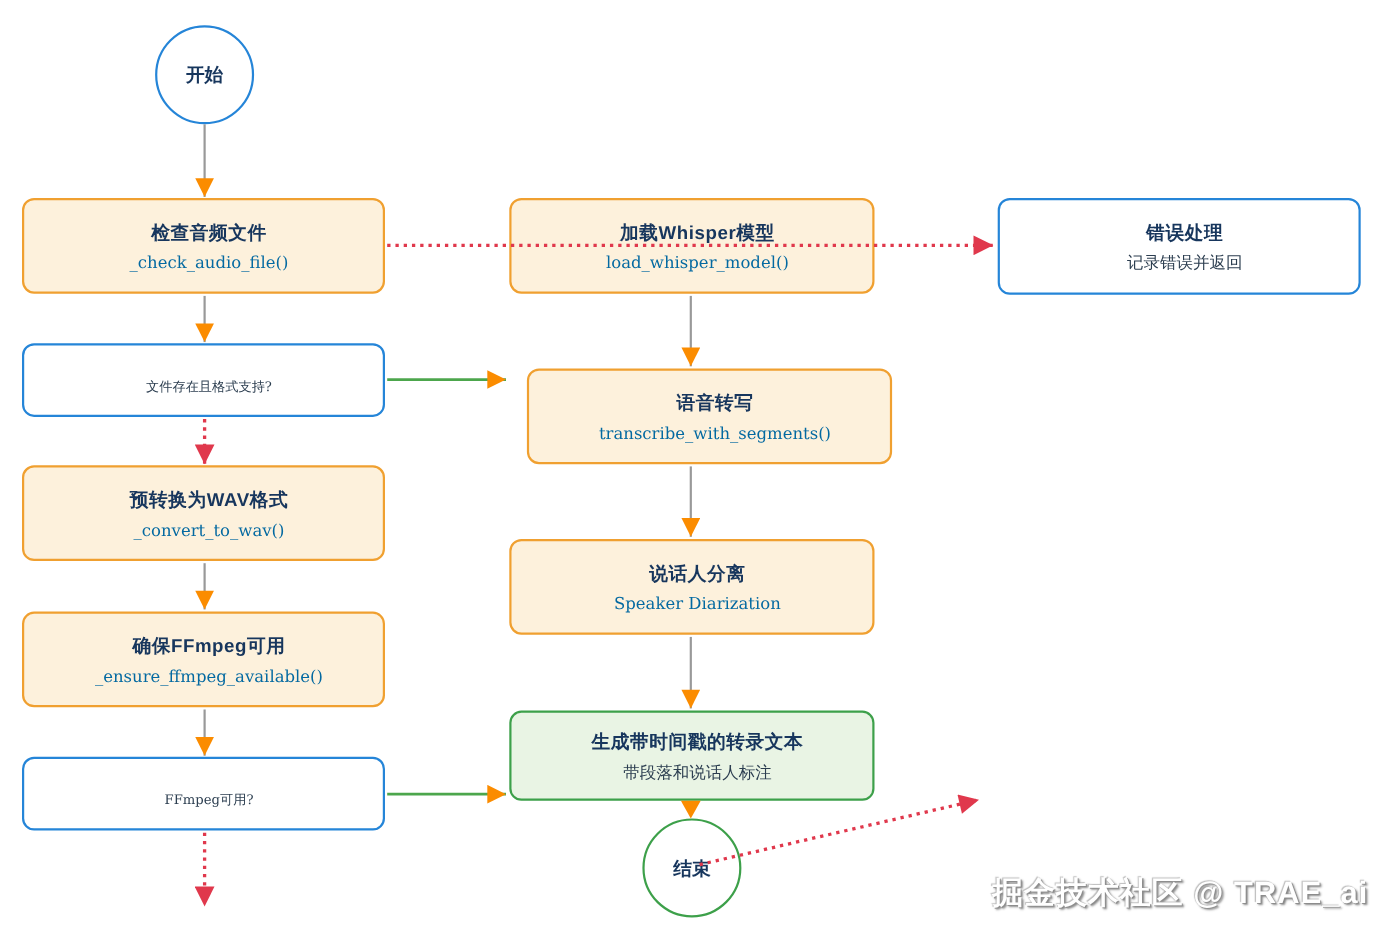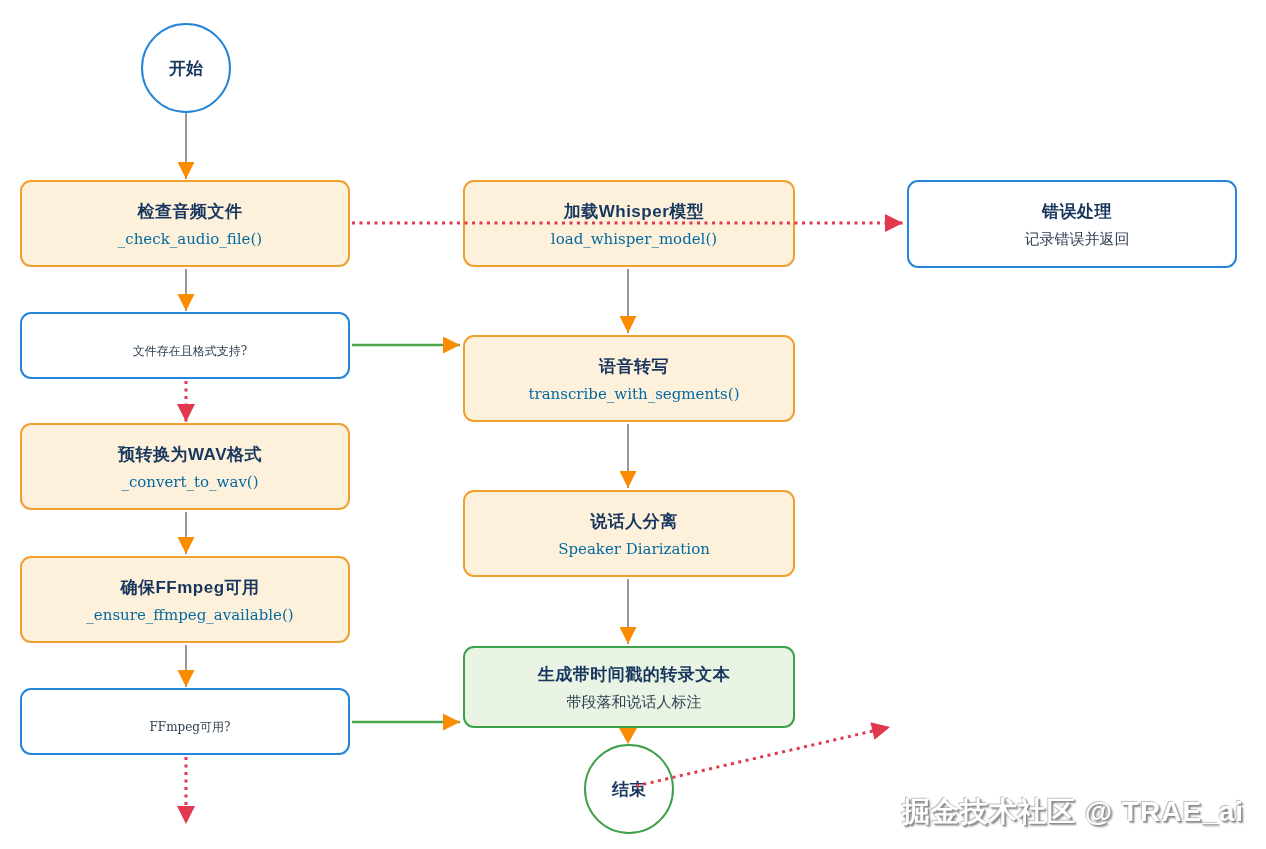--- a/index.html
+++ b/index.html
@@ -66,21 +66,21 @@
 
     <div class="node decision" style="left:20px;top:688px;width:330px;height:67px;">
       <span class="dec-label">FFmpeg可用?</span>
     </div>
 
     <div class="node process" style="left:463px;top:180px;width:332px;height:87px;">
       <span class="node-title">加载Whisper模型</span>
       <span class="node-sub">load_whisper_model()</span>
     </div>
 
-    <div class="node process" style="left:463px;top:335px;width:332px;height:87px;">
+    <div class="node process" style="left:479px;top:335px;width:332px;height:87px;">
       <span class="node-title">语音转写</span>
       <span class="node-sub">transcribe_with_segments()</span>
     </div>
 
     <div class="node process" style="left:463px;top:490px;width:332px;height:87px;">
       <span class="node-title">说话人分离</span>
       <span class="node-sub">Speaker Diarization</span>
     </div>
 
     <div class="node success" style="left:463px;top:646px;width:332px;height:82px;">

